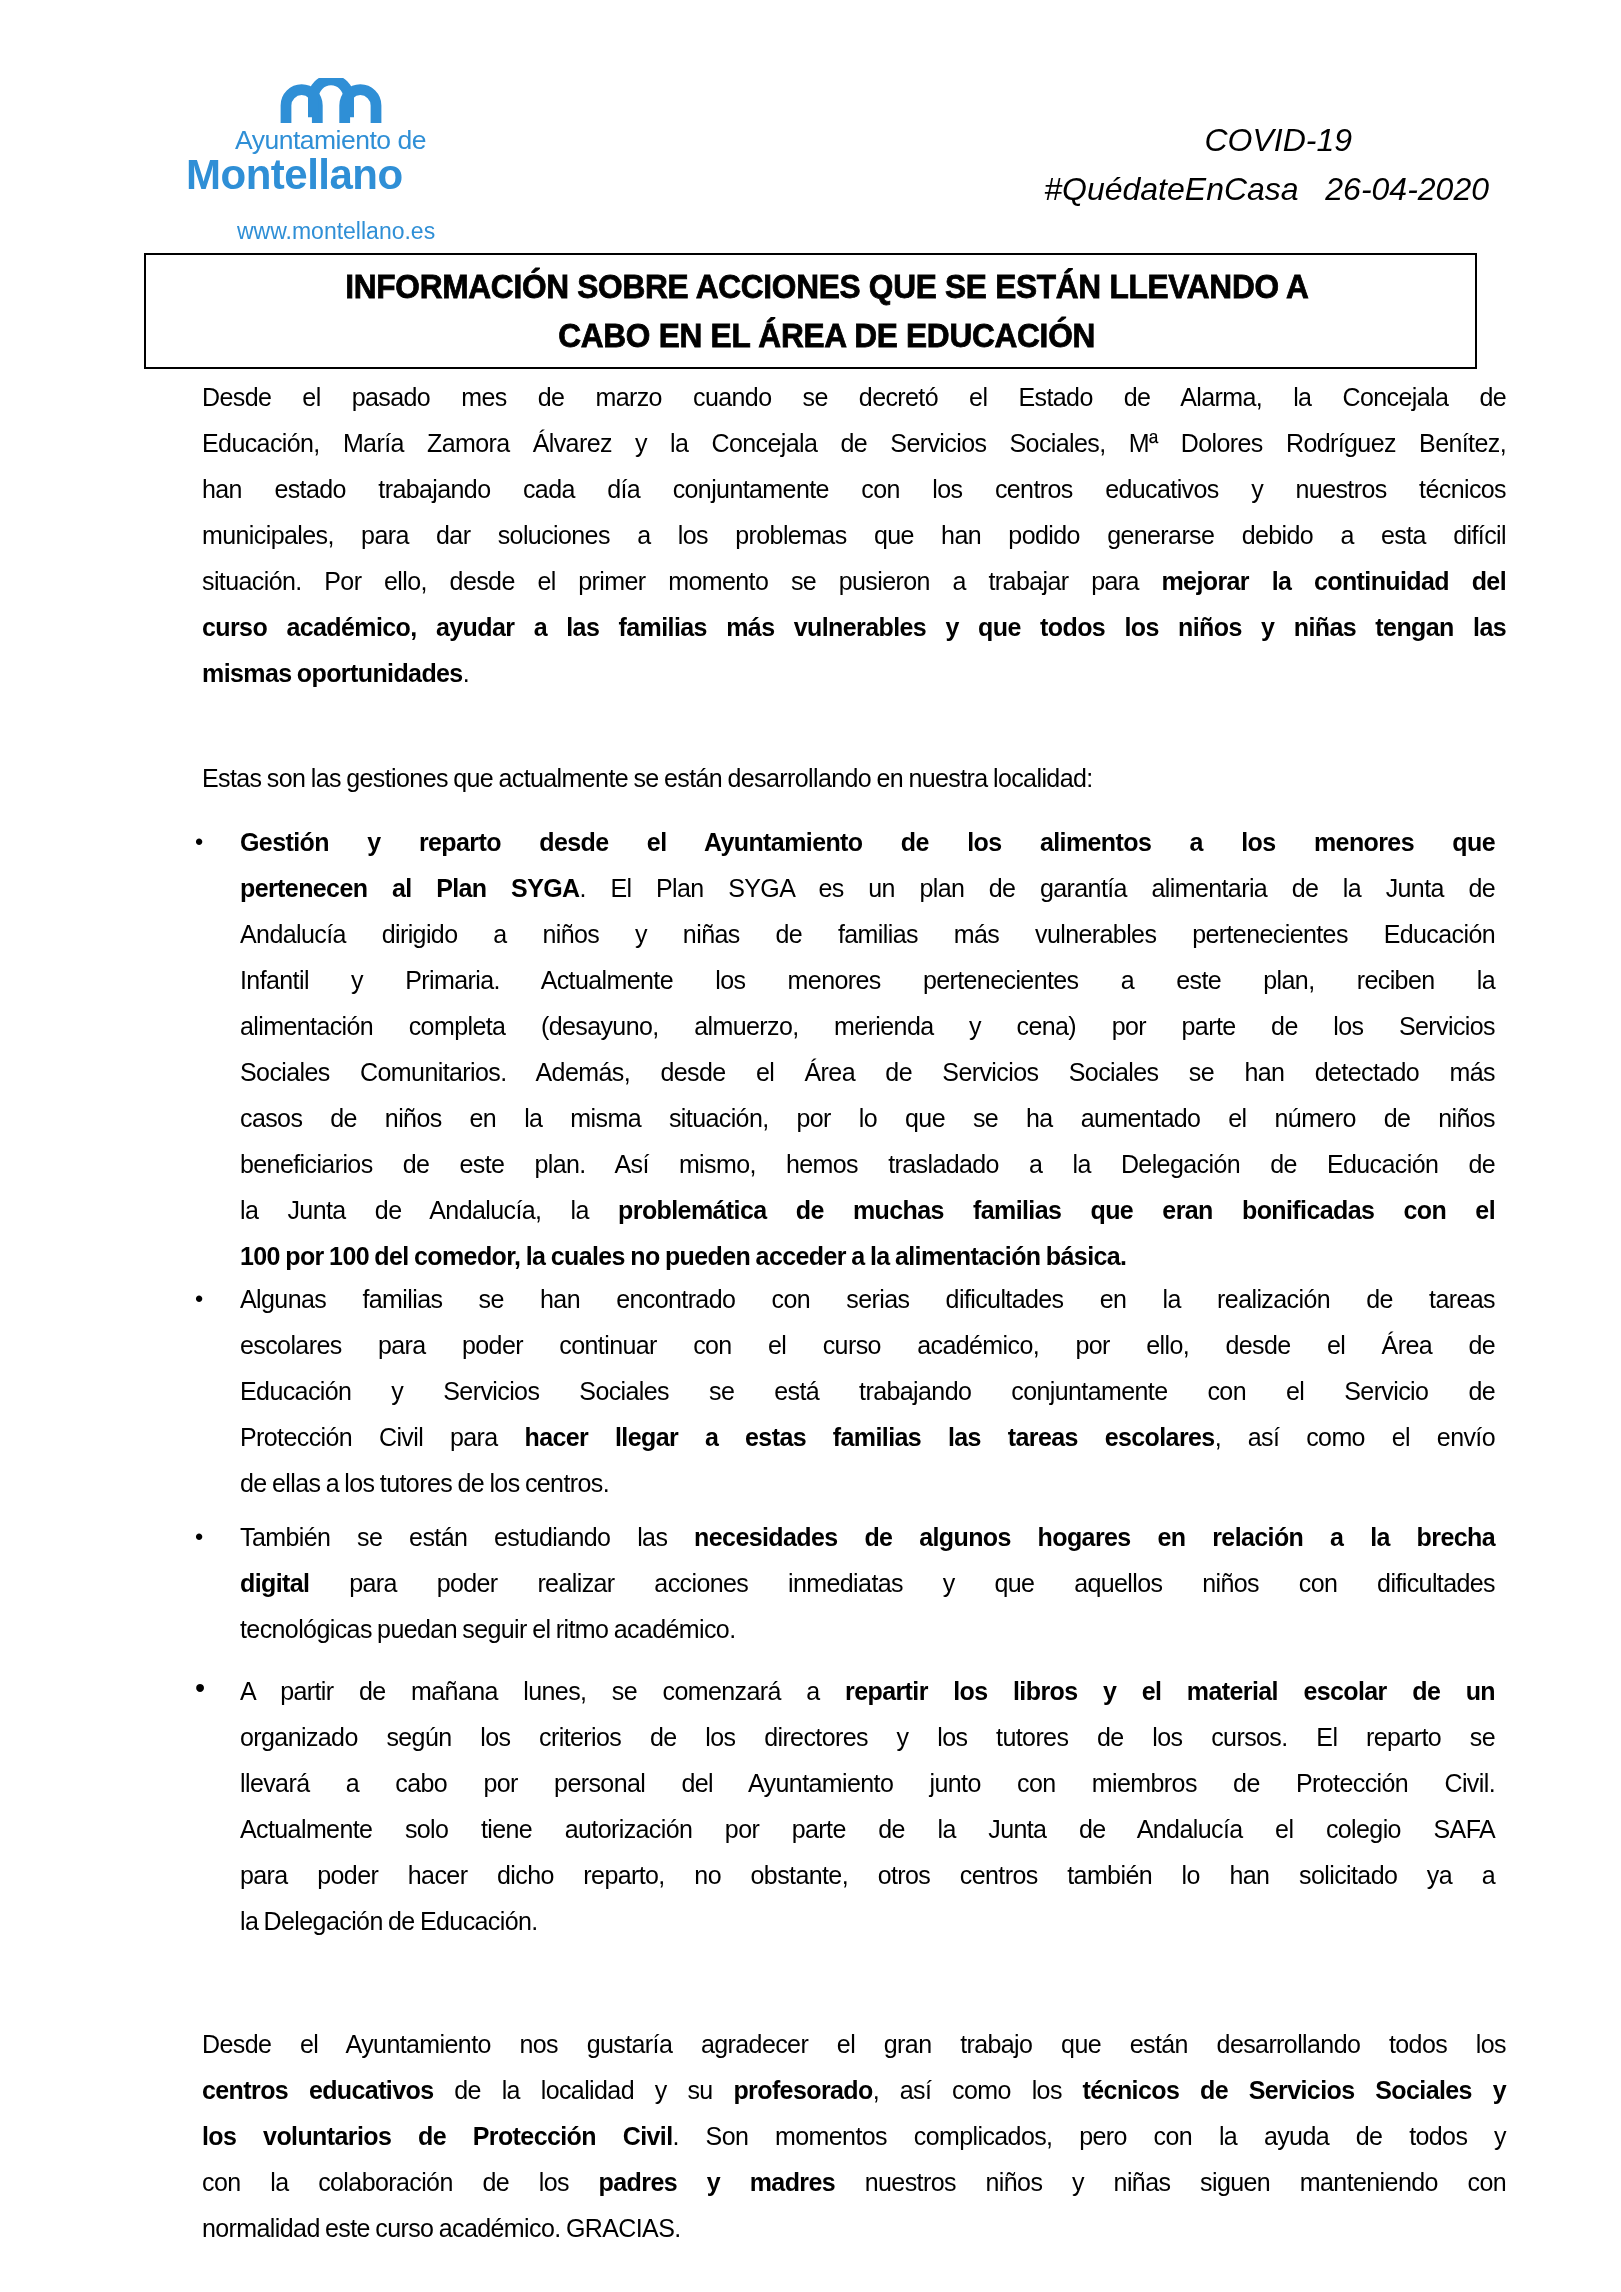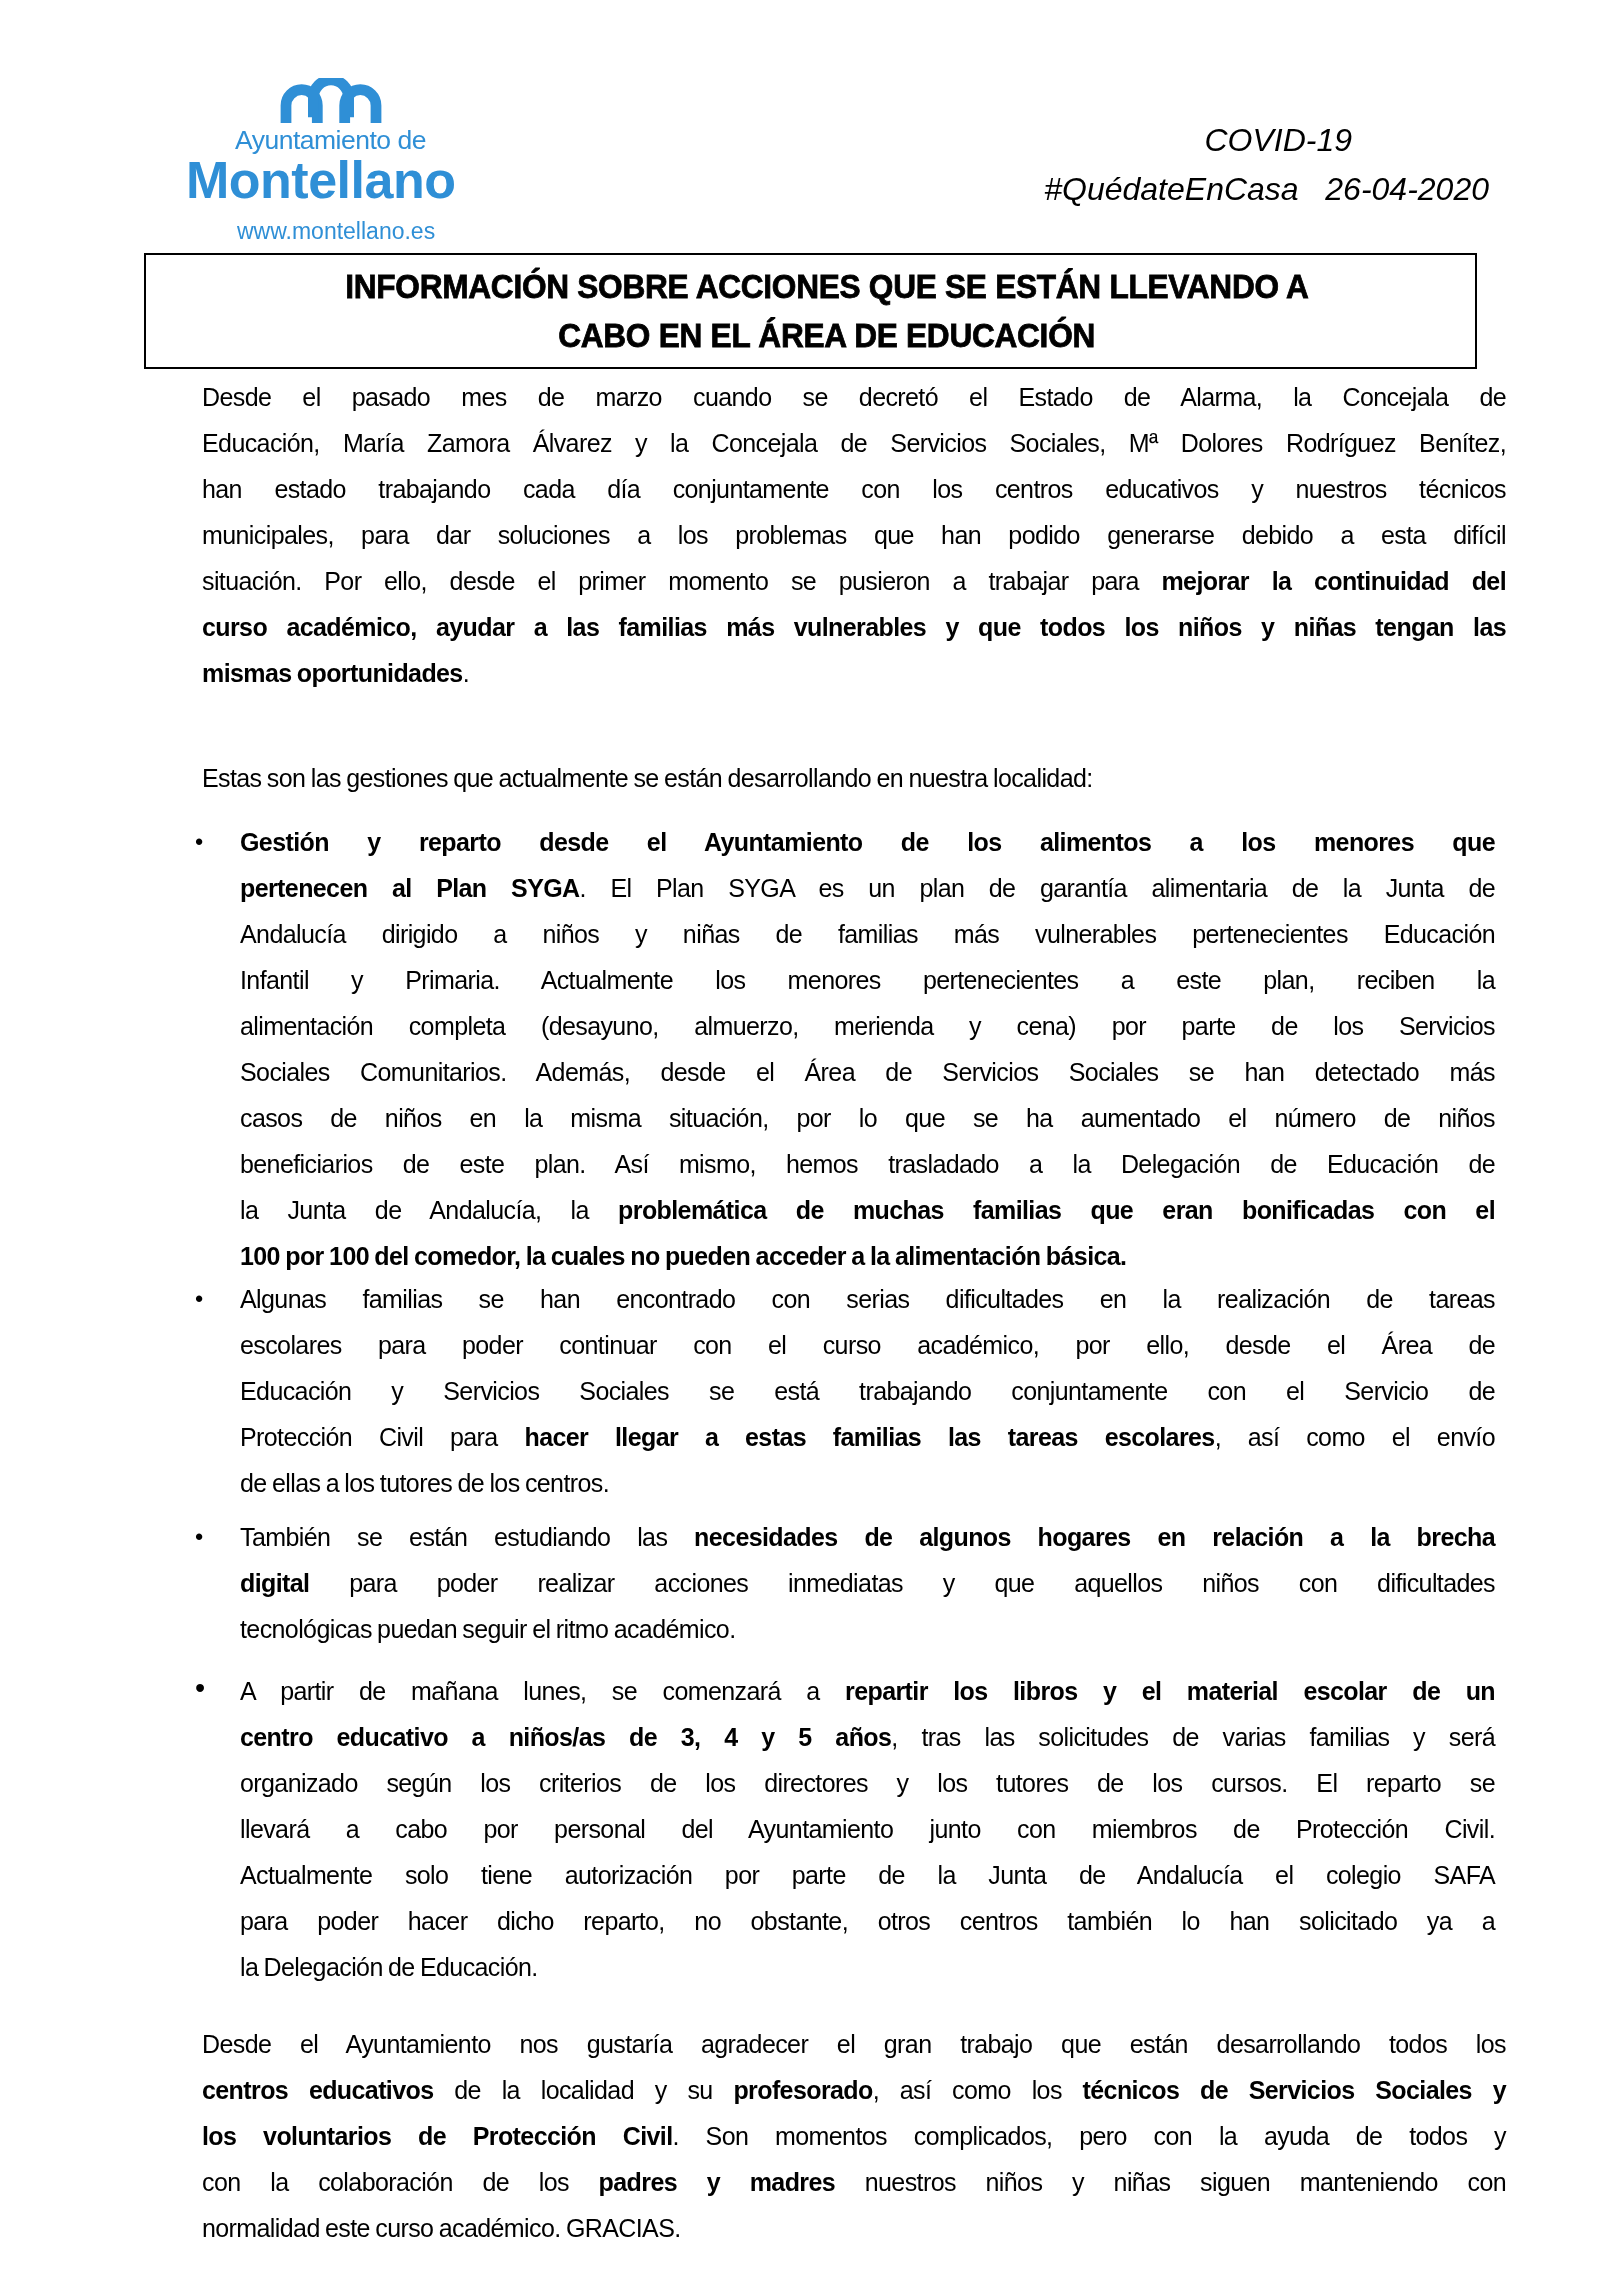--- a/index.html
+++ b/index.html
@@ -1,20 +1,20 @@
 <!DOCTYPE html>
 <html><head>
 <meta charset="utf-8">
 <style>
   html, body { margin: 0; padding: 0; background: #ffffff; }
   body { width: 1621px; height: 2293px; position: relative; overflow: hidden; color: #000; }
   .logo { position: absolute; left: 184px; top: 78px; width: 294px; height: 167px; }
   .logo-arches { position: absolute; left: 96px; top: 0; width: 102px; height: 45px; }
   .logo-line1 { position: absolute; left: 51px; top: 47px; font-family: "Liberation Sans", sans-serif; font-size: 26.5px; color: #2f8fd6; letter-spacing: -0.5px; white-space: nowrap; }
-  .logo-line2 { position: absolute; left: 2px; top: 76px; font-family: "Liberation Sans", sans-serif; font-weight: bold; font-size: 52px; color: #2f8fd6; letter-spacing: -0.5px; white-space: nowrap; line-height: 1; }
+  .logo-line2 { position: absolute; left: 2px; top: 76px; font-family: "Liberation Sans", sans-serif; font-weight: bold; font-size: 42px; color: #2f8fd6; letter-spacing: -0.5px; white-space: nowrap; line-height: 1; }
   .logo-line3 { position: absolute; left: 53px; top: 140px; font-family: "Liberation Sans", sans-serif; font-size: 23px; color: #2f8fd6; white-space: nowrap; }
   .header-right { position: absolute; right: 132px; top: 116px; text-align: right; font-family: "Liberation Sans", sans-serif; font-style: italic; font-size: 32px; line-height: 49px; }
   .header-right .l1 { margin-right: 137px; text-align: right; }
   .title-box { position: absolute; left: 144px; top: 253px; width: 1333px; height: 116px; border: 2px solid #000; border-bottom-width: 2.9px; box-sizing: border-box; display: flex; flex-direction: column; justify-content: center; align-items: center; padding-left: 32px; }
   .title-line { font-family: "Liberation Sans", sans-serif; font-weight: bold; font-size: 34px; line-height: 49px; letter-spacing: -0.3px; transform: scaleX(0.93); white-space: nowrap; -webkit-text-stroke: 0.8px #000; }
   .content { position: absolute; left: 202px; width: 1304px; font-family: "Liberation Sans", sans-serif; font-size: 25px; line-height: 46px; }
   .line { display: block; white-space: nowrap; text-align: justify; text-align-last: justify; transform-origin: left center; }
   .line.last { text-align-last: left; }
   .bullets { position: absolute; left: 240px; width: 1255px; font-family: "Liberation Sans", sans-serif; font-size: 25px; line-height: 46px; }
   .bullet-item { position: relative; }
@@ -96,21 +96,20 @@
     <div class="line" style="width: 1255px;"><span>También se están estudiando las </span><b>necesidades de algunos hogares en relación a la brecha</b></div>
     <div class="line" style="width: 1255px;"><b>digital</b><span> para poder realizar acciones inmediatas y que aquellos niños con dificultades</span></div>
     <div class="line last" style="width: 1255px;"><span>tecnológicas puedan seguir el ritmo académico.</span></div>
   </div>
 </div>
 
 <div class="bullets cond" style="top:1668px;">
   <div class="bullet-item">
     <span class="bullet-dot" style="font-size:29px;top:-2.9px;">•</span>
     <div class="line" style="width: 1255px;"><span>A partir de mañana lunes, se comenzará a </span><b>repartir los libros y el material escolar de un</b></div>
-    <div class="line" style="width: 1255px;"><b>centro educativo a niños/as de 3, 4 y 5 años</b><span>, tras las solicitudes de varias familias y será</span></div>
     <div class="line" style="width: 1255px;"><span>organizado según los criterios de los directores y los tutores de los cursos. El reparto se</span></div>
     <div class="line" style="width: 1255px;"><span>llevará a cabo por personal del Ayuntamiento junto con miembros de Protección Civil.</span></div>
     <div class="line" style="width: 1255px;"><span>Actualmente solo tiene autorización por parte de la Junta de Andalucía el colegio SAFA</span></div>
     <div class="line" style="width: 1255px;"><span>para poder hacer dicho reparto, no obstante, otros centros también lo han solicitado ya a</span></div>
     <div class="line last" style="width: 1255px;"><span>la Delegación de Educación.</span></div>
   </div>
 </div>
 
 <div class="content cond" style="top:2021px;">
   <div class="line" style="width: 1304px;"><span>Desde el Ayuntamiento nos gustaría agradecer el gran trabajo que están desarrollando todos los</span></div>

